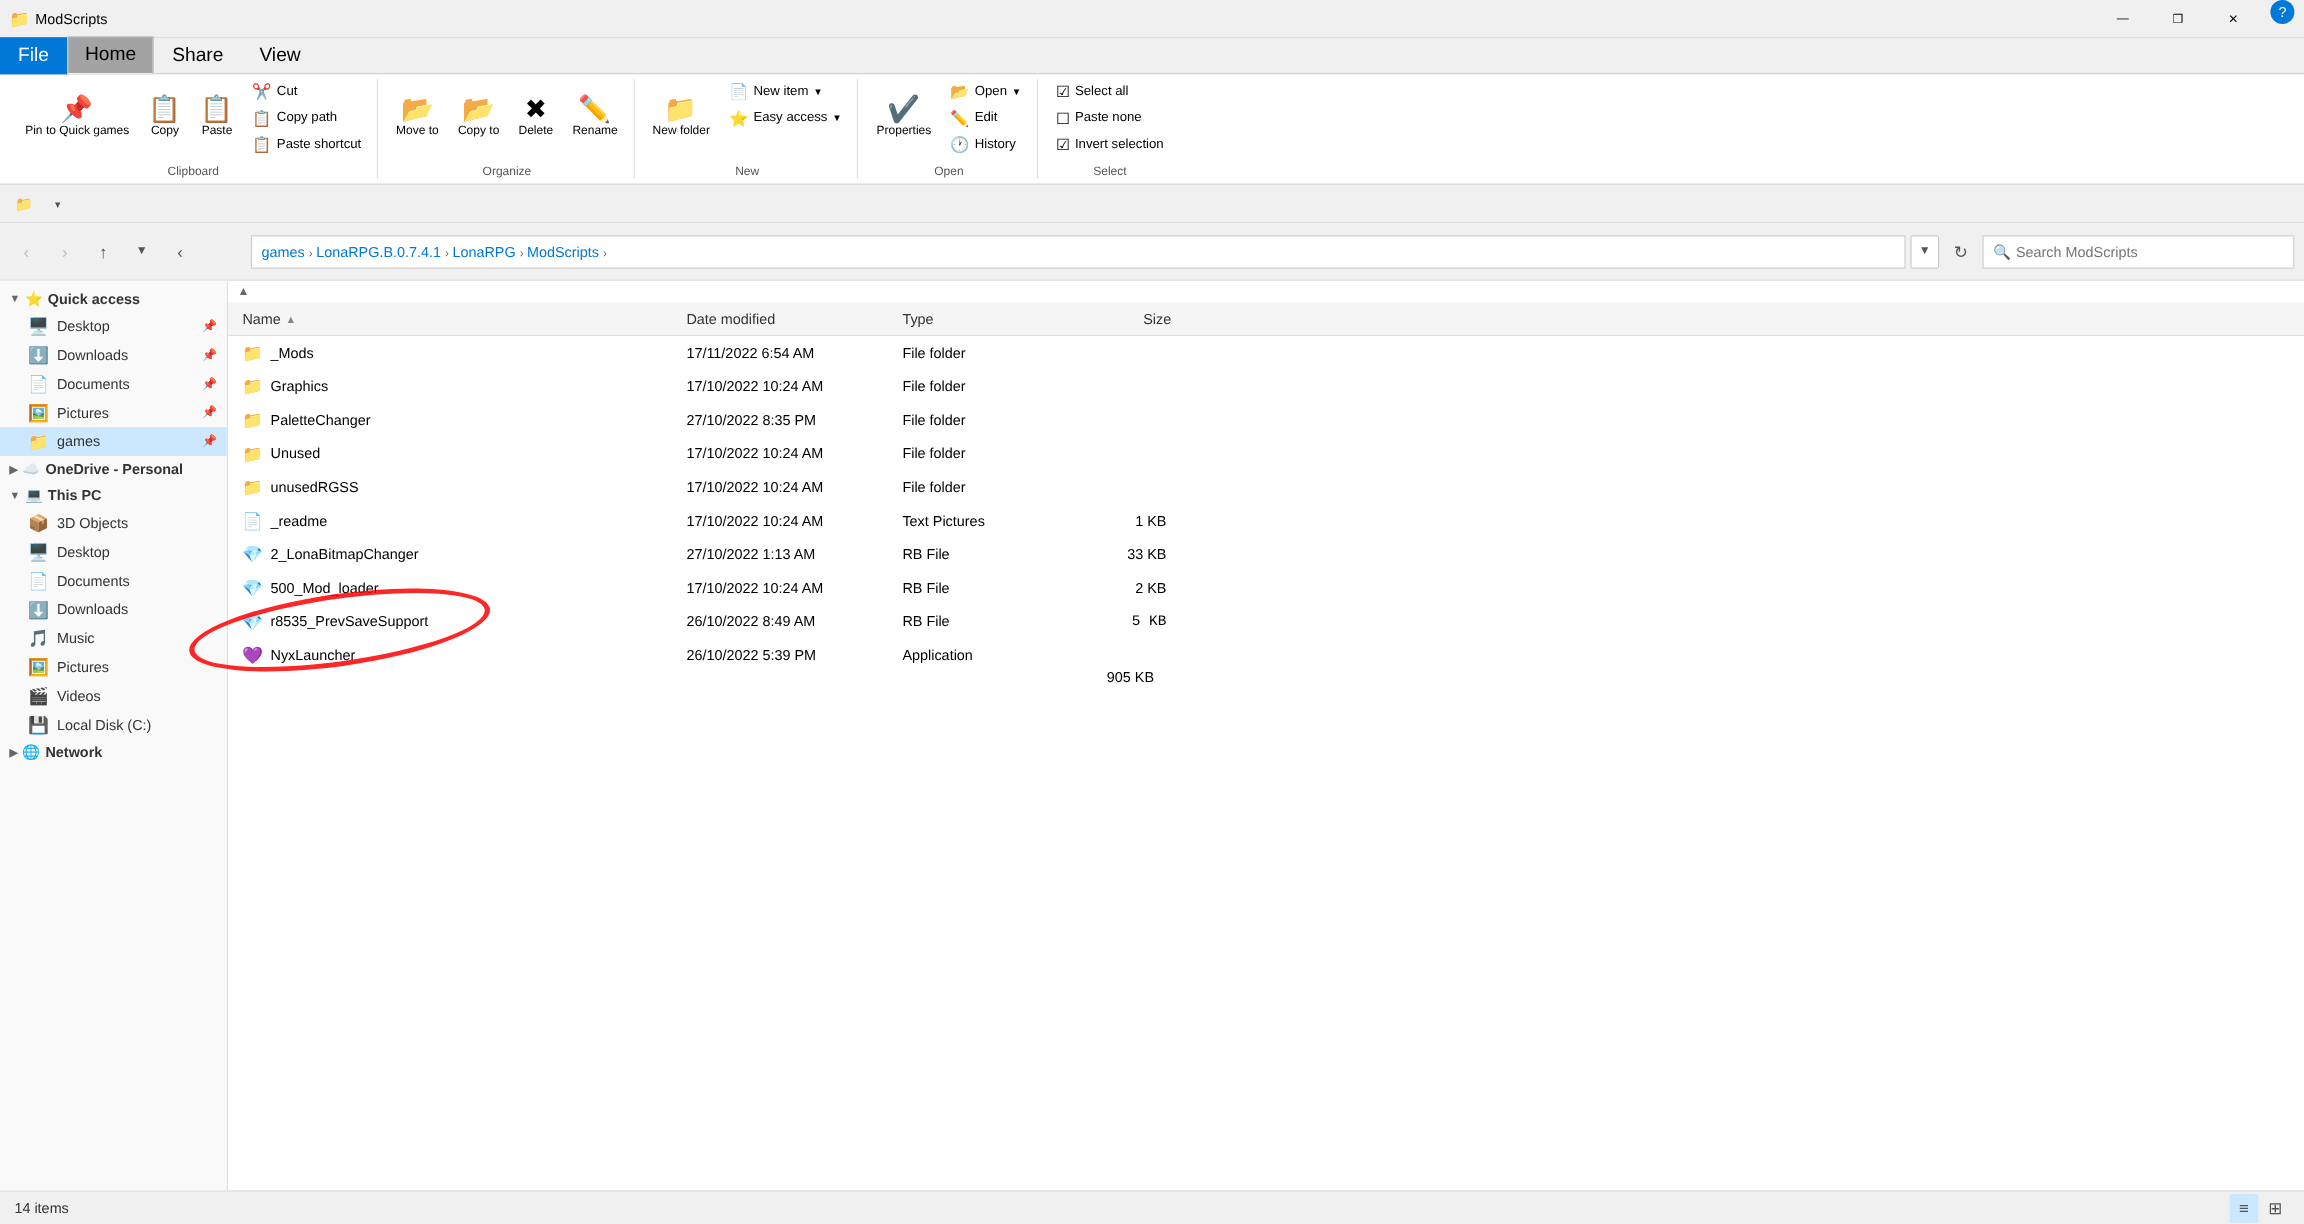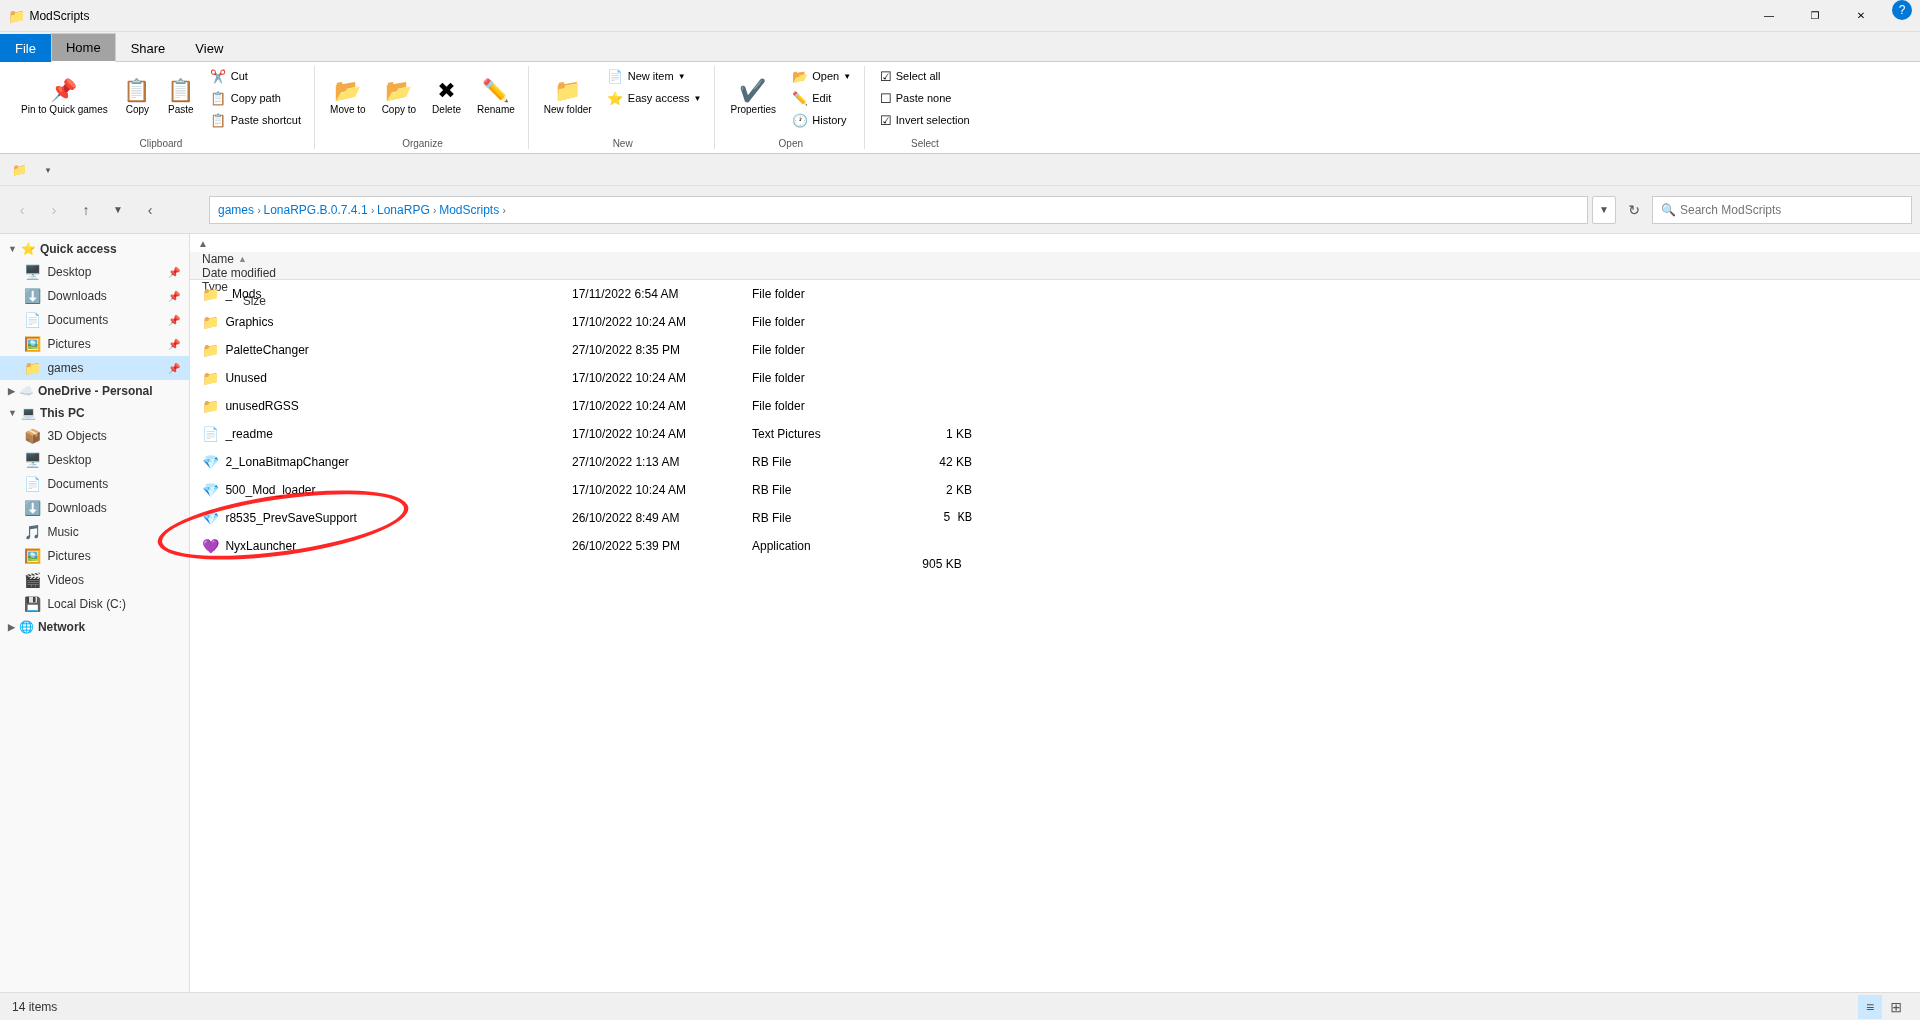--- a/index.html
+++ b/index.html
@@ -24,21 +24,21 @@
     #ribbon-tabs {
       display: flex;
       background: #f0f0f0;
       border-bottom: 1px solid #ccc;
       height: 30px;
       align-items: flex-end;
     }
     .ribbon-tab {
       padding: 6px 14px;
       cursor: pointer;
-      font-size: 13px;
+      font-size: 16px;
       border: 1px solid transparent;
       border-bottom: none;
       margin-bottom: -1px;
     }
     .ribbon-tab.active {
       background: #a3a3a3;
       border-color: #ccc;
       border-bottom: 1px solid #fff;
       color: #000;
     }
@@ -209,24 +209,24 @@
       flex: 1;
       display: flex;
       flex-direction: column;
       overflow: hidden;
     }
     #file-list-header {
       display: flex;
       border-bottom: 1px solid #e0e0e0;
       background: #f5f5f5;
       height: 28px;
+      align-items: center;
       padding: 0 4px;
       font-size: 12px;
       color: #333;
-      flex-direction: column;
     }
     .col-name { width: 370px; padding: 0 8px; cursor: pointer; display: flex; align-items: center; gap: 4px; }
     .col-date { width: 180px; padding: 0 8px; cursor: pointer; }
     .col-type { width: 160px; padding: 0 8px; cursor: pointer; }
     .col-size { width: 80px; padding: 0 8px; cursor: pointer; text-align: right; }
     #file-list-body { flex: 1; overflow-y: auto; }
     .file-row {
       display: flex;
       align-items: center;
       height: 28px;
@@ -627,21 +627,21 @@
           <div class="col-size" style="text-align:right; padding-right:12px;">1 KB</div>
         </div>
 
         <div class="file-row">
           <div class="col-name">
               <span class="file-icon rb-icon">💎</span>
               <span>2_LonaBitmapChanger</span>
             </div>
           <div class="col-date">27/10/2022 1:13 AM</div>
           <div class="col-type">RB File</div>
-          <div class="col-size" style="text-align:right; padding-right:12px;">42 KB</div>
+          <div class="col-size" style="text-align:right; padding-right:12px;">33 KB</div>
         </div>
 
         <div class="file-row">
           <div class="col-name">
               <span class="file-icon rb-icon">💎</span>
               <span>500_Mod_loader</span>
             </div>
           <div class="col-date">17/10/2022 10:24 AM</div>
           <div class="col-type">RB File</div>
           <div class="col-size" style="text-align:right; padding-right:12px;">2 KB</div>

